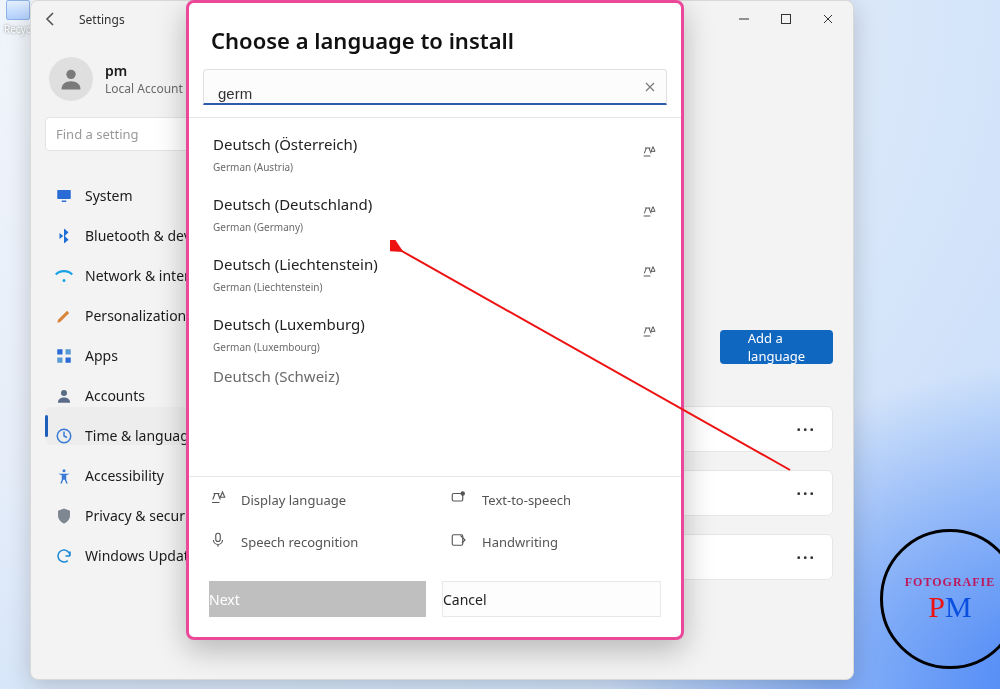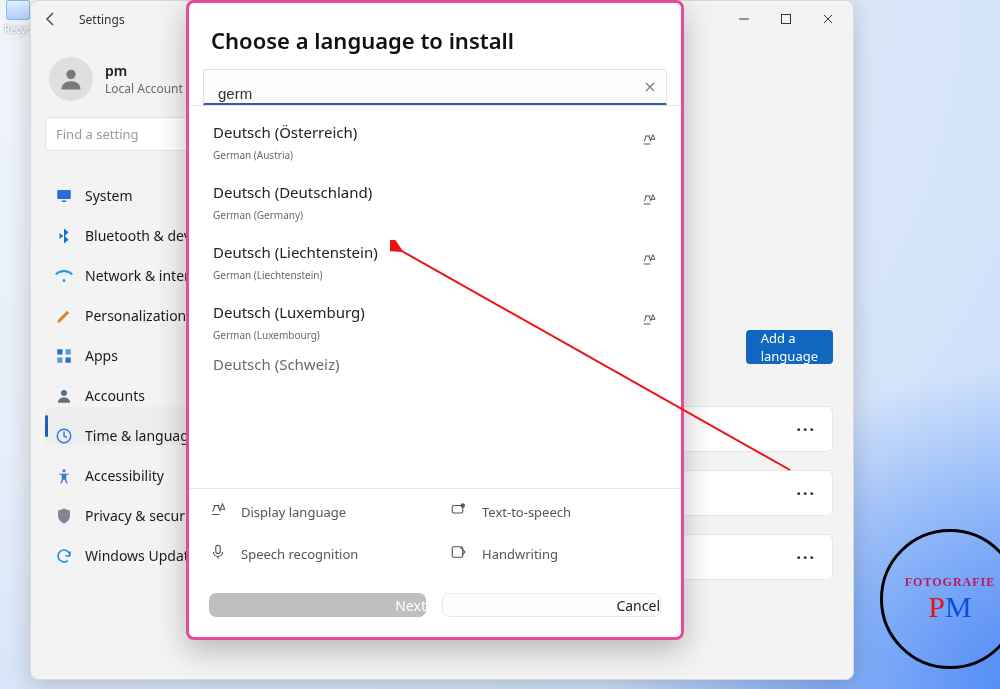--- a/index.html
+++ b/index.html
@@ -50,47 +50,47 @@
   .profile .sub{font-size:12px;color:var(--text-soft)}
   .search{height:34px;border:1px solid #e3e3e3;border-radius:4px;background:#fff;display:flex;align-items:center;padding:0 10px;color:#9a9a9a;font-size:13px}
   .nav{margin-top:6px;display:flex;flex-direction:column;gap:2px}
   .nav-item{display:flex;align-items:flex-end;gap:12px;height:38px;padding:0 10px;border-radius:6px;color:#1b1b1b;font-size:14px;white-space:nowrap;overflow:hidden}
   .nav-item.active{background:#ededed;position:relative}
   .nav-item.active::before{content:"";position:absolute;left:0;top:8px;bottom:8px;width:3px;background:#1d5fbb;border-radius:2px}
   .nav-item .ico{width:18px;height:18px;display:flex;align-items:center;justify-content:center}
   .ico svg{width:18px;height:18px}
   .content{flex:1;padding:10px 20px;display:flex;flex-direction:column;gap:18px}
   .content-note{color:var(--text-soft);font-size:14px;margin-left:260px}
-  .add-lang{align-self:flex-start;margin-left:460px;height:34px;padding:0 15px;border-radius:4px;background:var(--blue-bg);color:#fff;font-size:13px;display:flex;align-items:center}
+  .add-lang{align-self:flex-start;margin-left:460px;height:34px;padding:0 28px;border-radius:4px;background:var(--blue-bg);color:#fff;font-size:13px;display:flex;align-items:center}
   .card{height:46px;border:1px solid var(--divider);border-radius:6px;background:#fff;display:flex;align-items:center;justify-content:flex-end;padding:0 16px;color:#333}
   .dots{letter-spacing:2px;font-weight:700}
 
   
   .modal-wrap{position:absolute;inset:0;pointer-events:none}
   .modal{
     position:absolute;left:186px;top:0;width:498px;height:640px;background:#fff;border:3px solid #ec4899;
     border-radius:8px;box-shadow:var(--shadow);pointer-events:auto;display:flex;flex-direction:column;
   }
   .modal-header{padding:22px 22px 14px 22px}
   .modal-title{font-size:22px;font-weight:600;color:#111}
   .modal-search{margin:0 14px;position:relative;border:1px solid #e0e0e0;border-bottom:2px solid var(--search-underline);border-radius:4px 4px 0 0;background:#fcfcfc;height:36px;display:flex;align-items:flex-end;padding:0 34px 0 12px}
   .modal-search input{border:0;outline:0;width:100%;font-size:15px;background:transparent;color:#333}
   .modal-search .clear{position:absolute;right:10px;top:50%;transform:translateY(-50%);color:#7a7a7a}
-  .modal-list{border-top:1px solid var(--divider);flex:1;overflow:hidden;padding:6px 8px}
+  .modal-list{margin-top:12px;border-top:1px solid var(--divider);flex:1;overflow:hidden;padding:6px 8px}
   .lang-item{padding:10px 16px;border-radius:4px;display:flex;align-items:center;gap:10px}
   .lang-txt{flex:1}
   .lang-txt .native{font-size:15px;color:#222}
   .lang-txt .eng{font-size:10px;color:var(--text-soft);margin-top:6px}
   .lang-glyph{color:#555}
   .partial{padding:2px 16px 6px;color:var(--text-soft);font-size:15px}
   .legend{display:grid;grid-template-columns:1fr 1fr;gap:20px 30px;padding:12px 20px 0 20px;border-top:1px solid var(--divider)}
   .legend div{display:flex;align-items:center;gap:14px;color:#555;font-size:13px}
   .legend svg{width:18px;height:18px}
   .btnbar{display:flex;gap:16px;padding:28px 20px 20px 20px}
-  .btn{flex:1;height:24px;border-radius:7px;display:flex;align-items:center;justify-content:flex-end;font-size:14px}
+  .btn{flex:1;height:36px;border-radius:0;display:flex;align-items:center;justify-content:flex-start;font-size:14px}
   .btn.primary{background:#bfbfbf;color:#fff}
   .btn.secondary{background:#fdfdfd;border:1px solid #e8e8e8;color:#222}
 
   
   .arrow{position:absolute;left:390px;top:240px;width:410px;height:240px;pointer-events:none}
 
   
   .watermark{position:absolute;right:-20px;bottom:20px;width:140px;height:140px;border:3px solid #000;border-radius:50%;display:flex;flex-direction:column;align-items:center;justify-content:center;font-family:Georgia,serif}
   .watermark .t{font-size:12px;font-weight:700;letter-spacing:1px;color:#be185d}
   .watermark .s{font-family:"Brush Script MT","Segoe Script",cursive;font-size:30px}

